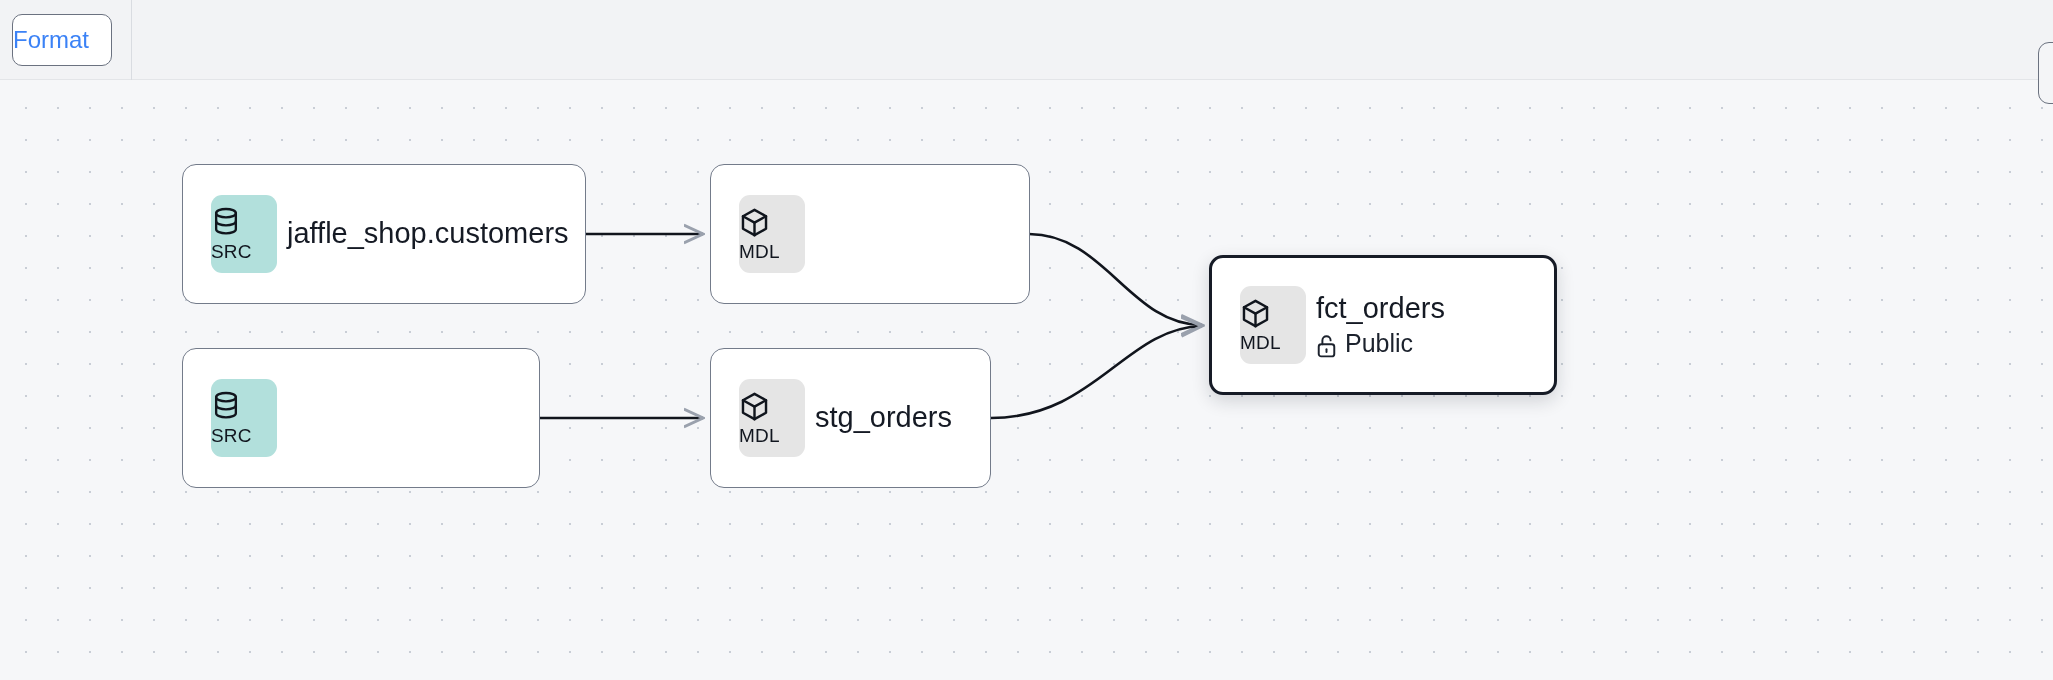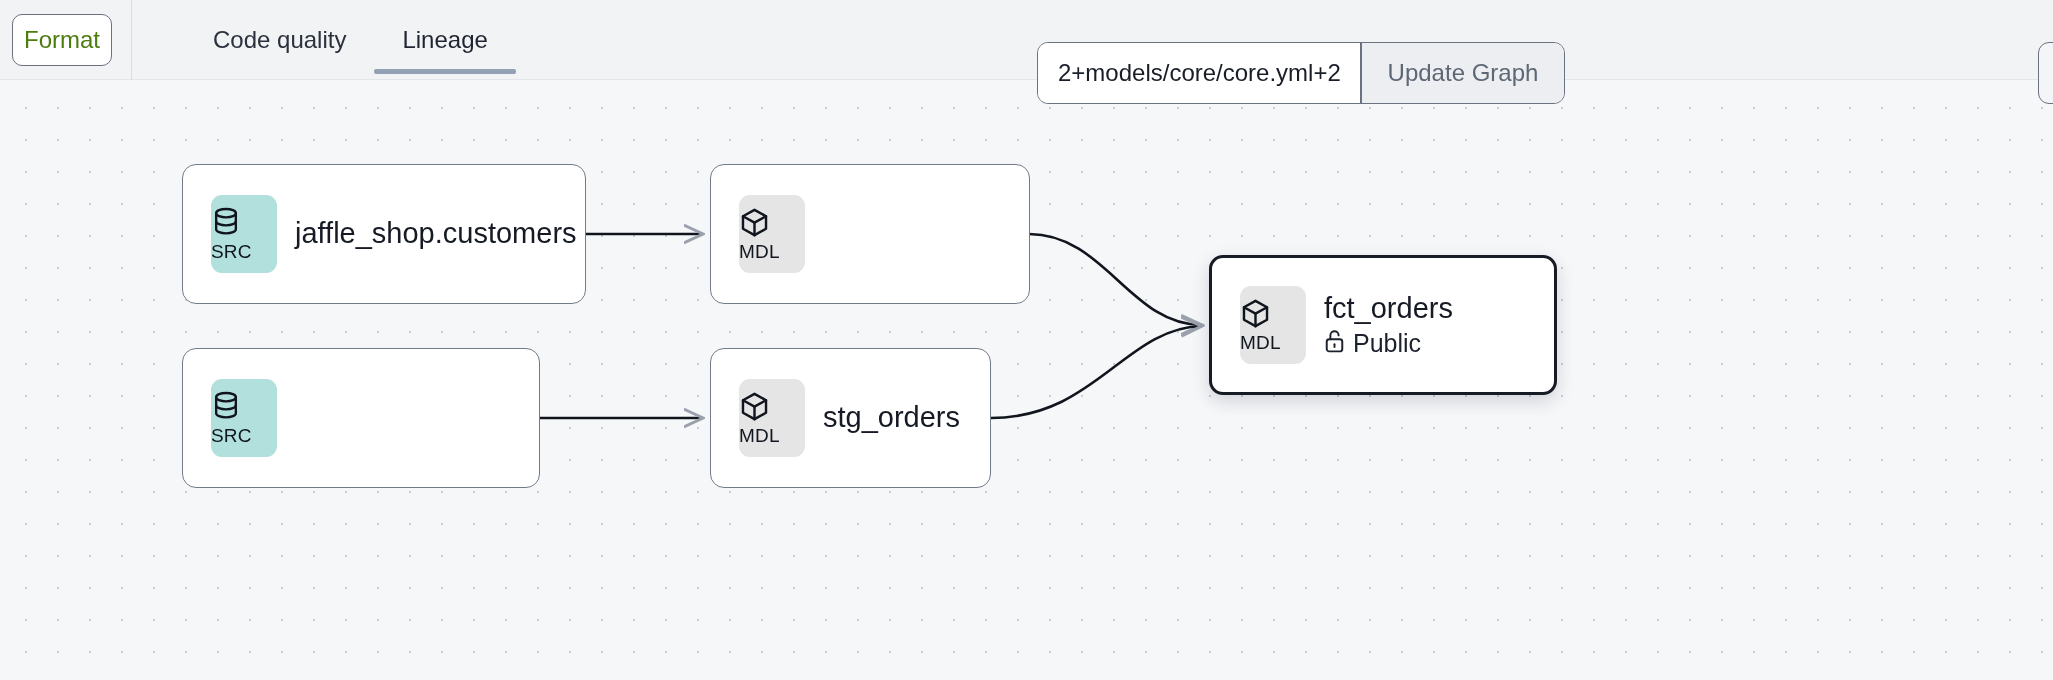--- a/index.html
+++ b/index.html
@@ -25,22 +25,22 @@
     display: flex;
     align-items: center;
     border-bottom: 1px solid #e3e5e8;
   }
   .format-btn {
     margin-left: 12px;
     width: 100px; height: 52px;
     background: #ffffff;
     border: 1.6px solid #6b7280;
     border-radius: 10px;
-    display: flex; align-items: center; justify-content: center;
-    font-size: 24px; color: #4d7c0f;
+    display: flex; align-items: center; 
+    font-size: 24px; color: #3b82f6;
     cursor: pointer;
     box-sizing: border-box;
   }
   .hdr-divider {
     width: 1px; height: 80px;
     background: #d9dce1;
     margin-left: 19px;
   }
   .tabs {
     display: flex;
@@ -115,34 +115,34 @@
   .badge.mdl { background: #e5e5e5; }
   .badge svg { display: block; }
   .badge-label {
     font-size: 19px;
     color: #11161f;
     line-height: 1;
     margin-top: 3px;
     letter-spacing: 0.2px;
   }
   .node-body {
-    margin-left: 18px;
+    margin-left: 10px;
     display: flex;
     flex-direction: column;
     justify-content: center;
   }
   .node-title {
     font-size: 29px;
     color: #151a24;
     line-height: 1.15;
     white-space: nowrap;
   }
   .node-sub {
     display: flex;
-    align-items: flex-start;
+    align-items: flex-end;
     gap: 8px;
     margin-top: 4px;
     font-size: 25px;
     color: #1c222d;
     white-space: nowrap;
   }
   .node-sub svg { display: block; flex: 0 0 auto; }
 
   
   .toolbar {
@@ -204,30 +204,20 @@
 </head>
 <body>
 
 <div id="app">
 
   <div class="header">
     <div class="format-btn">
       <span>Format</span>
     </div>
     <div class="hdr-divider"></div>
-    <div class="tabs">
-      <div class="tab">
-        <span>Code quality</span>
-
-      </div>
-      <div class="tab active">
-        <span>Lineage</span>
-        <div class="tab-underline"></div>
-      </div>
-    </div>
   </div>
 
   <div class="canvas">
 
     <svg class="edges" viewBox="0 0 2053 600" xmlns="http://www.w3.org/2000/svg">
       <defs>
         <marker id="arrow" markerWidth="9" markerHeight="9" refX="8" refY="4.5" orient="auto" markerUnits="strokeWidth">
           <path d="M0,0.8 L8,4.5 L0,8.2" fill="none" stroke="#9aa1ad" stroke-width="1.2"></path>
         </marker>
       </defs>
@@ -308,23 +298,16 @@
             <path d="M5.4 9 V5.6 a3.6 3.6 0 0 1 7.2 0"></path>
             <path d="M9 13.4 v2.4"></path>
           </svg>
           <span>Public</span>
         </div>
       </div>
     </div>
 
   </div>
 
-  <div class="toolbar">
-    <div class="selector-group">
-      <input class="selector-input" type="text" value="2+models/core/core.yml+2" style="">
-      <div class="selector-divider"></div>
-      <button class="update-btn">Update Graph</button>
-    </div>
-  </div>
 
   <div class="edge-btn"></div>
 
 </div>
 
 </body></html>

